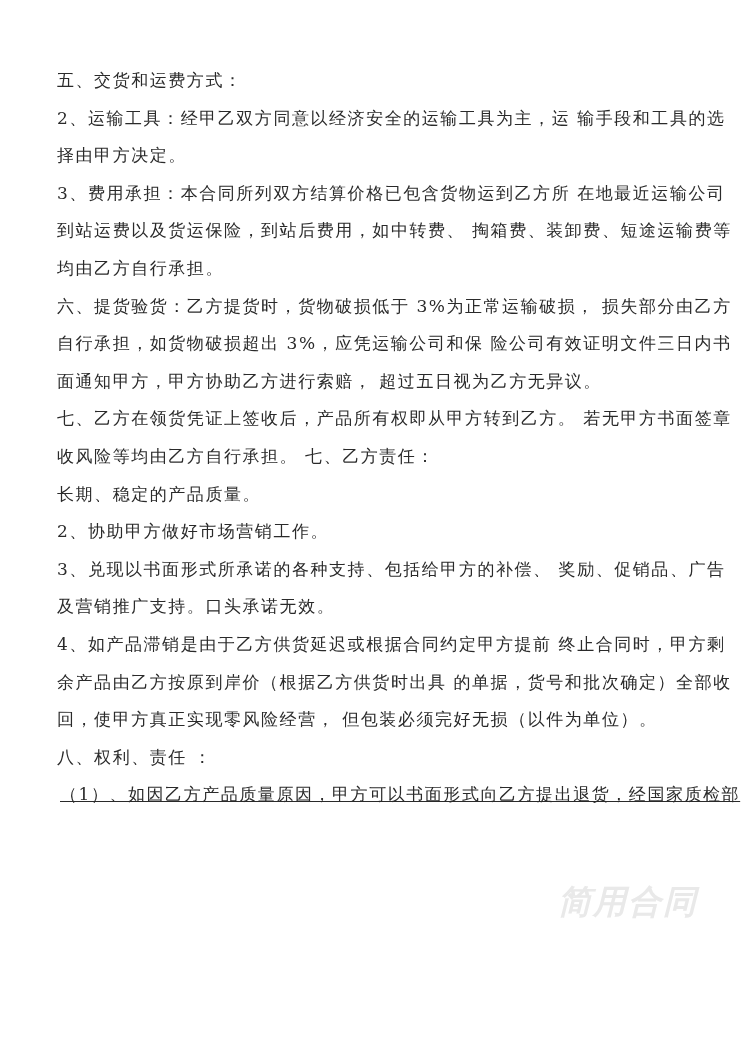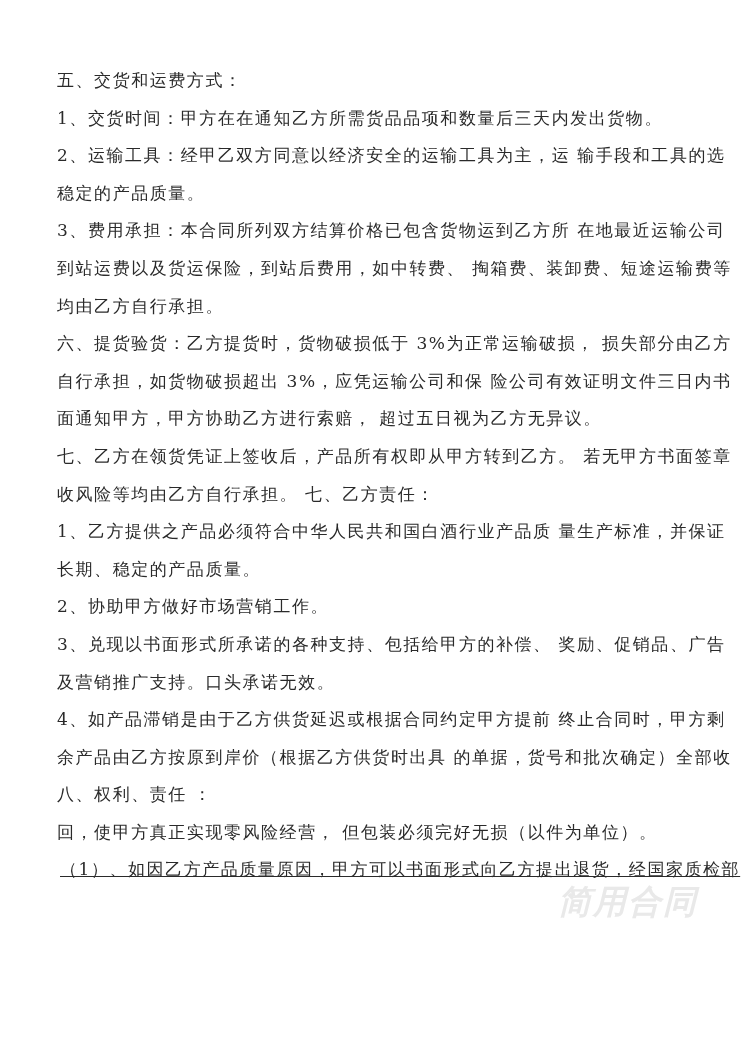--- a/index.html
+++ b/index.html
@@ -50,34 +50,32 @@
     }
     .page { z-index: 1; }
   </style>
 </head>
 <body>
 
 <div class="watermark">简用合同</div>
 
 <div class="page">
   <div class="line">五、交货和运费方式：</div>
-  <div class="line">1、交货时间：甲方在在通知乙方所需货品品项和数量后三天内发出货物。</div>
   <div class="line">2、运输工具：经甲乙双方同意以经济安全的运输工具为主，运 输手段和工具的选</div>
-  <div class="line">稳定的产品质量。</div>
+  <div class="line">择由甲方决定。</div>
   <div class="line">3、费用承担：本合同所列双方结算价格已包含货物运到乙方所 在地最近运输公司</div>
   <div class="line">到站运费以及货运保险，到站后费用，如中转费、 掏箱费、装卸费、短途运输费等</div>
   <div class="line">均由乙方自行承担。</div>
   <div class="line">六、提货验货：乙方提货时，货物破损低于 3%为正常运输破损， 损失部分由乙方</div>
   <div class="line">自行承担，如货物破损超出 3%，应凭运输公司和保 险公司有效证明文件三日内书</div>
   <div class="line">面通知甲方，甲方协助乙方进行索赔， 超过五日视为乙方无异议。</div>
   <div class="line">七、乙方在领货凭证上签收后，产品所有权即从甲方转到乙方。 若无甲方书面签章</div>
   <div class="line">收风险等均由乙方自行承担。 七、乙方责任：</div>
-  <div class="line">1、乙方提供之产品必须符合中华人民共和国白酒行业产品质 量生产标准，并保证</div>
   <div class="line">长期、稳定的产品质量。</div>
   <div class="line">2、协助甲方做好市场营销工作。</div>
   <div class="line">3、兑现以书面形式所承诺的各种支持、包括给甲方的补偿、 奖励、促销品、广告</div>
   <div class="line">及营销推广支持。口头承诺无效。</div>
   <div class="line">4、如产品滞销是由于乙方供货延迟或根据合同约定甲方提前 终止合同时，甲方剩</div>
   <div class="line">余产品由乙方按原到岸价（根据乙方供货时出具 的单据，货号和批次确定）全部收</div>
+  <div class="line">回，使甲方真正实现零风险经营， 但包装必须完好无损（以件为单位）。</div>
   <div class="line">八、权利、责任 ：</div>
-  <div class="line">回，使甲方真正实现零风险经营， 但包装必须完好无损（以件为单位）。</div>
   <div class="line indent-small">（1）、如因乙方产品质量原因，甲方可以书面形式向乙方提出退货，经国家质检部</div>
 </div>
 
 </body></html>

